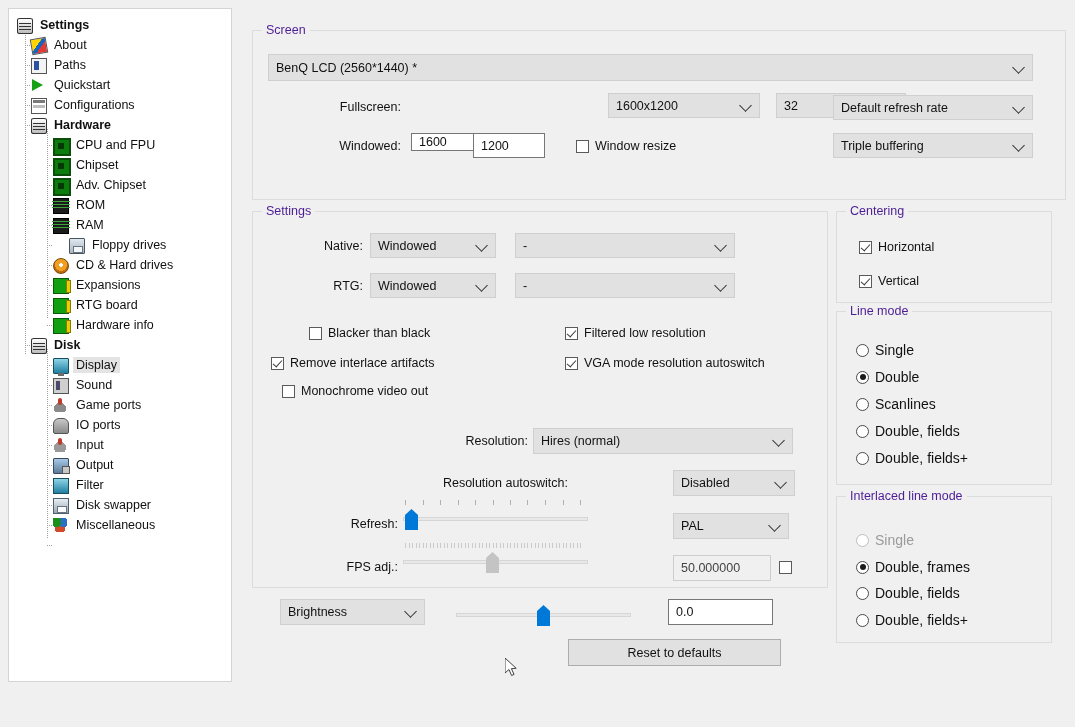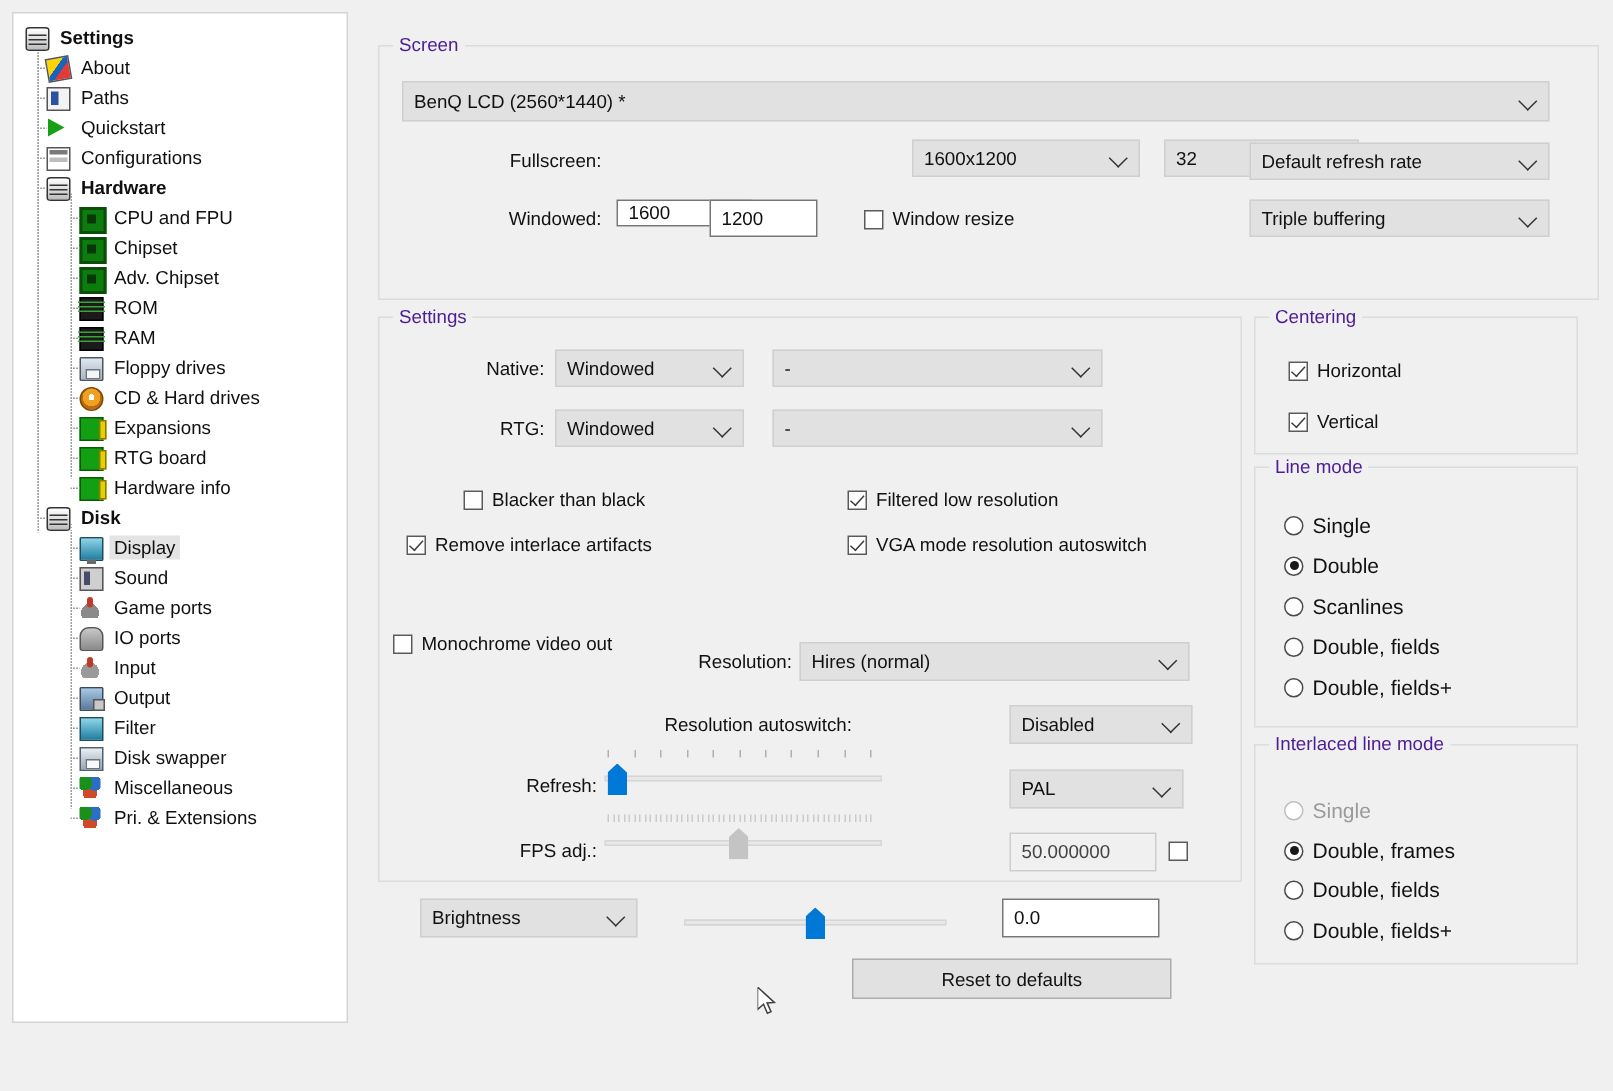--- a/index.html
+++ b/index.html
@@ -241,21 +241,21 @@
             <span class="ic ic-rom"></span>
           </span>
           <span class="tlabel">ROM</span>
         </div>
         <div class="tnode" style="padding-left: 44px;">
           <span class="ticon">
             <span class="ic ic-ram"></span>
           </span>
           <span class="tlabel">RAM</span>
         </div>
-        <div class="tnode" style="padding-left: 44px;">
+        <div class="tnode" style="padding-left: 60px;">
           <span class="ticon">
             <span class="ic ic-floppy"></span>
           </span>
           <span class="tlabel">Floppy drives</span>
         </div>
         <div class="tnode" style="padding-left: 44px;">
           <span class="ticon">
             <span class="ic ic-cd"></span>
           </span>
           <span class="tlabel">CD &amp; Hard drives</span>
@@ -330,26 +330,20 @@
           <span class="ticon">
             <span class="ic ic-disksw"></span>
           </span>
           <span class="tlabel">Disk swapper</span>
         </div>
         <div class="tnode" style="padding-left: 44px;">
           <span class="ticon">
             <span class="ic ic-misc"></span>
           </span>
           <span class="tlabel">Miscellaneous</span>
-        </div>
-        <div class="tnode" style="padding-left: 44px;">
-          <span class="ticon">
-            <span class="ic ic-misc"></span>
-          </span>
-          <span class="tlabel">Pri. &amp; Extensions</span>
         </div>
         <div class="guide-v" style="left: 16px; top: 26px; height: 320px;"></div>
         <div class="guide-v" style="left: 16px; top: 26px; height: 310px;"></div>
         <div class="guide-h" style="left: 16px; top: 36px; width: 6px;"></div>
         <div class="guide-h" style="left: 16px; top: 56px; width: 6px;"></div>
         <div class="guide-h" style="left: 16px; top: 76px; width: 6px;"></div>
         <div class="guide-h" style="left: 16px; top: 96px; width: 6px;"></div>
         <div class="guide-h" style="left: 16px; top: 116px; width: 6px;"></div>
         <div class="guide-h" style="left: 16px; top: 336px; width: 6px;"></div>
         <div class="guide-v" style="left: 38px; top: 120px; height: 190px;"></div>
@@ -443,21 +437,21 @@
     </div>
 
     <div class="cb" style="left:33px; top:318px;padding-left:38px;">
       <span class="cbbox" id="cb-0"></span>
       <span>Blacker than black</span>
     </div>
     <div class="cb" style="left:33px; top:348px;">
       <span class="cbbox on" id="cb-1"></span>
       <span>Remove interlace artifacts</span>
     </div>
-    <div class="cb" style="left:24px; top:376px;margin-top:38px;">
+    <div class="cb" style="left:44px; top:376px;">
       <span class="cbbox" id="cb-2"></span>
       <span>Monochrome video out</span>
     </div>
     <div class="cb" style="left:327px; top:318px;">
       <span class="cbbox on" id="cb-3"></span>
       <span>Filtered low resolution</span>
     </div>
     <div class="cb" style="left:327px; top:348px;">
       <span class="cbbox on" id="cb-4"></span>
       <span>VGA mode resolution autoswitch</span>

